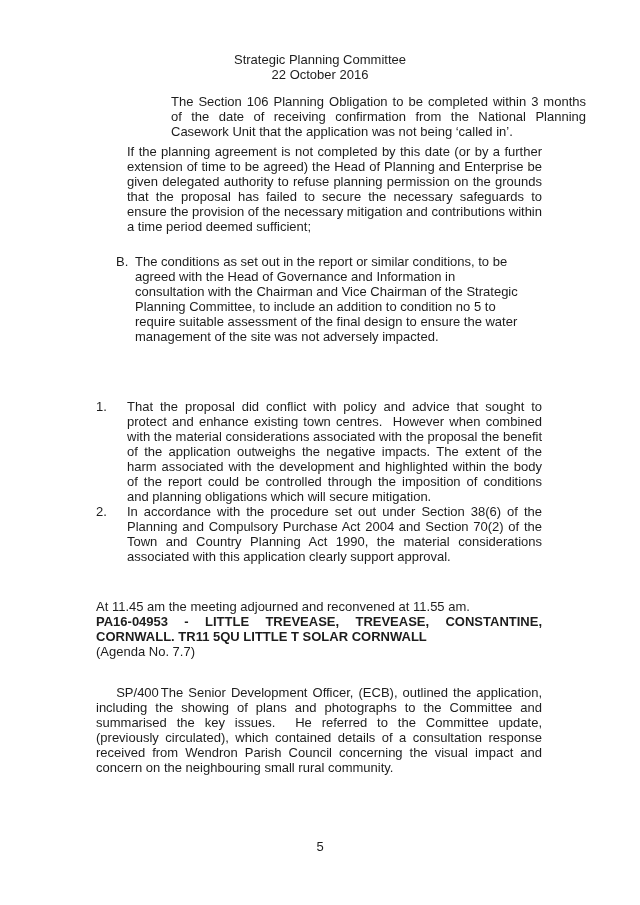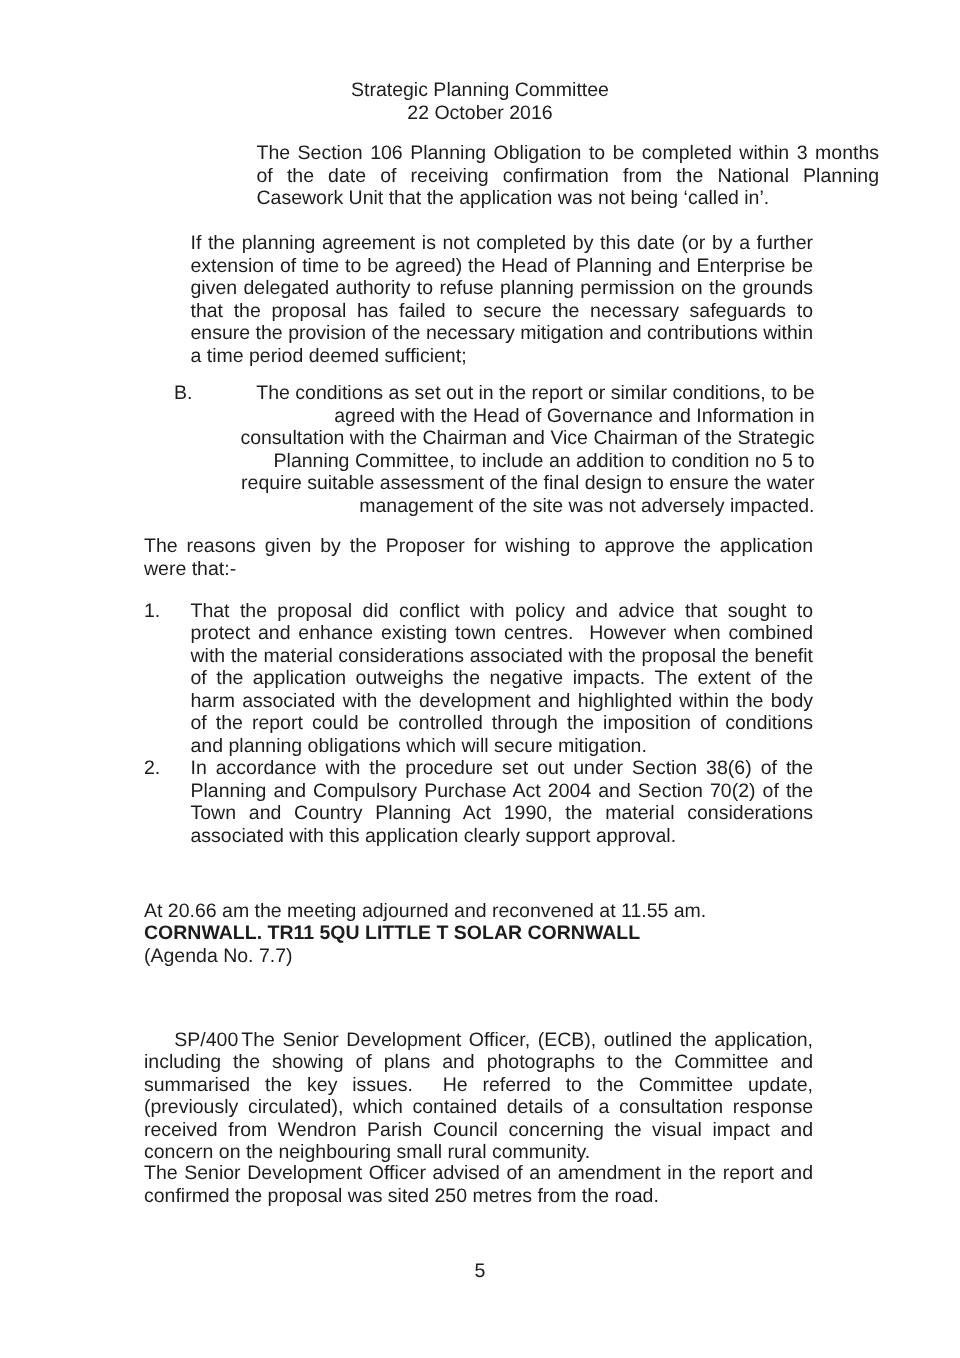--- a/index.html
+++ b/index.html
@@ -15,24 +15,24 @@
     line-height: 15px;
     overflow: hidden;
   }
   .abs { position: absolute; }
   .justify { text-align: justify; white-space: pre-wrap; }
   .bold { font-weight: bold; }
   .prelines { white-space: pre-line; }
 
   .b-title   { top: 52px;  left: 0;     width: 640px; text-align: center; }
   .b-p1      { top: 94px;  left: 127px; width: 415px; margin-left: 44px; }
-  .b-p2      { top: 154px; left: 127px; width: 415px; }
+  .b-p2      { top: 144px; left: 127px; width: 415px; }
   .b-itemb   { top: 254px; left: 116px; width: 427px; display: flex; }
   .b-itemb .marker { width: 19px; flex: 0 0 19px; }
-  .b-itemb .btext  { flex: 1; text-align: right; }
+  .b-itemb .btext  { flex: 1; }
   .b-reasons { top: 356px; left: 96px;  width: 446px; }
   .b-list    { top: 399px; left: 96px;  width: 446px; }
   .list-item { display: flex; }
   .list-item .num  { width: 31px; flex: 0 0 31px; }
   .list-item .txt  { width: 415px; flex: 1; text-align: justify; white-space: pre-wrap; }
   .b-adjourn { top: 599px; left: 96px;  width: 446px; }
   .line-justify-last { text-align: justify; text-align-last: justify; }
   .b-sp400   { top: 670px; left: 96px;  width: 446px; }
   .sp-ref    { margin-right: 2px; }
   .b-final   { top: 774px; left: 96px;  width: 446px; }
@@ -55,40 +55,39 @@
   <div class="abs b-itemb">
     <span class="marker">B.</span>
     <span class="btext prelines">The conditions as set out in the report or similar conditions, to be
 agreed with the Head of Governance and Information in
 consultation with the Chairman and Vice Chairman of the Strategic
 Planning Committee, to include an addition to condition no 5 to
 require suitable assessment of the final design to ensure the water
 management of the site was not adversely impacted.</span>
   </div>
 
-  <div class="abs b-reasons justify">The reasons given by the Proposer for wishing to approve the application were that:-</div>
 
   <div class="abs b-list">
     <div class="list-item">
       <span class="num">1.</span>
       <span class="txt">That the proposal did conflict with policy and advice that sought to protect and enhance existing town centres.  However when combined with the material considerations associated with the proposal the benefit of the application outweighs the negative impacts. The extent of the harm associated with the development and highlighted within the body of the report could be controlled through the imposition of conditions and planning obligations which will secure mitigation.</span>
     </div>
     <div class="list-item">
       <span class="num">2.</span>
       <span class="txt">In accordance with the procedure set out under Section 38(6) of the Planning and Compulsory Purchase Act 2004 and Section 70(2) of the Town and Country Planning Act 1990, the material considerations associated with this application clearly support approval.</span>
     </div>
   </div>
 
   <div class="abs b-adjourn">
-    <div>At 20.66 am the meeting adjourned and reconvened at 11.55 am.</div>
+    <div>At 11.45 am the meeting adjourned and reconvened at 11.55 am.</div>
+    <div class="bold line-justify-last">PA16-04953 - LITTLE TREVEASE, TREVEASE, CONSTANTINE,</div>
     <div class="bold">CORNWALL. TR11 5QU LITTLE T SOLAR CORNWALL</div>
     <div>(Agenda No. 7.7)</div>
   </div>
 
   <div class="abs b-sp400 justify">
     <span class="sp-ref">SP/400</span><span>The Senior Development Officer, (ECB), outlined the application, including the showing of plans and photographs to the Committee and summarised the key issues.  He referred to the Committee update, (previously circulated), which contained details of a consultation response received from Wendron Parish Council concerning the visual impact and concern on the neighbouring small rural community.</span>
   </div>
 
-  <div class="abs b-final justify">The Senior Development Officer advised of an amendment in the report and confirmed the proposal was sited 250 metres from the road.</div>
 
   <div class="abs b-pagenum">5</div>
 
 </div>
 
 </body></html>

